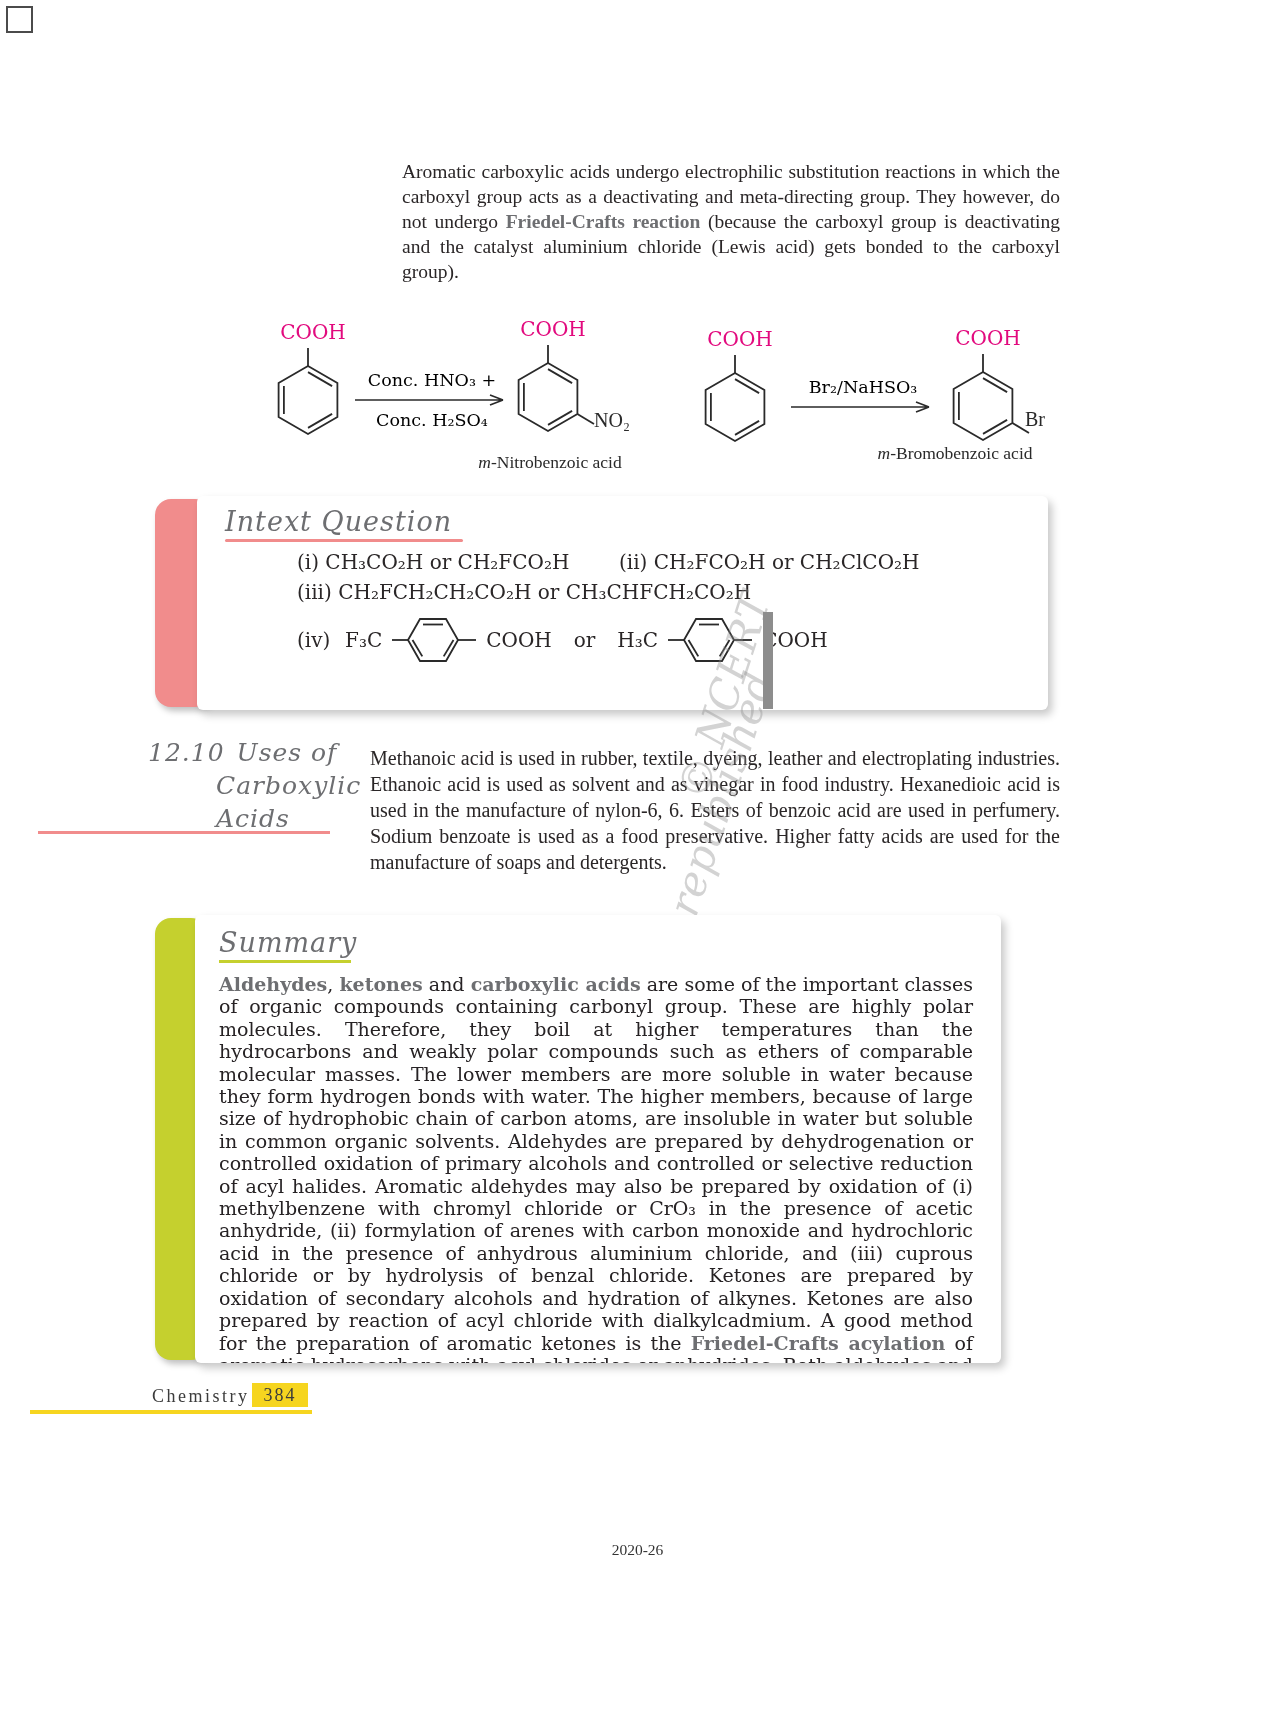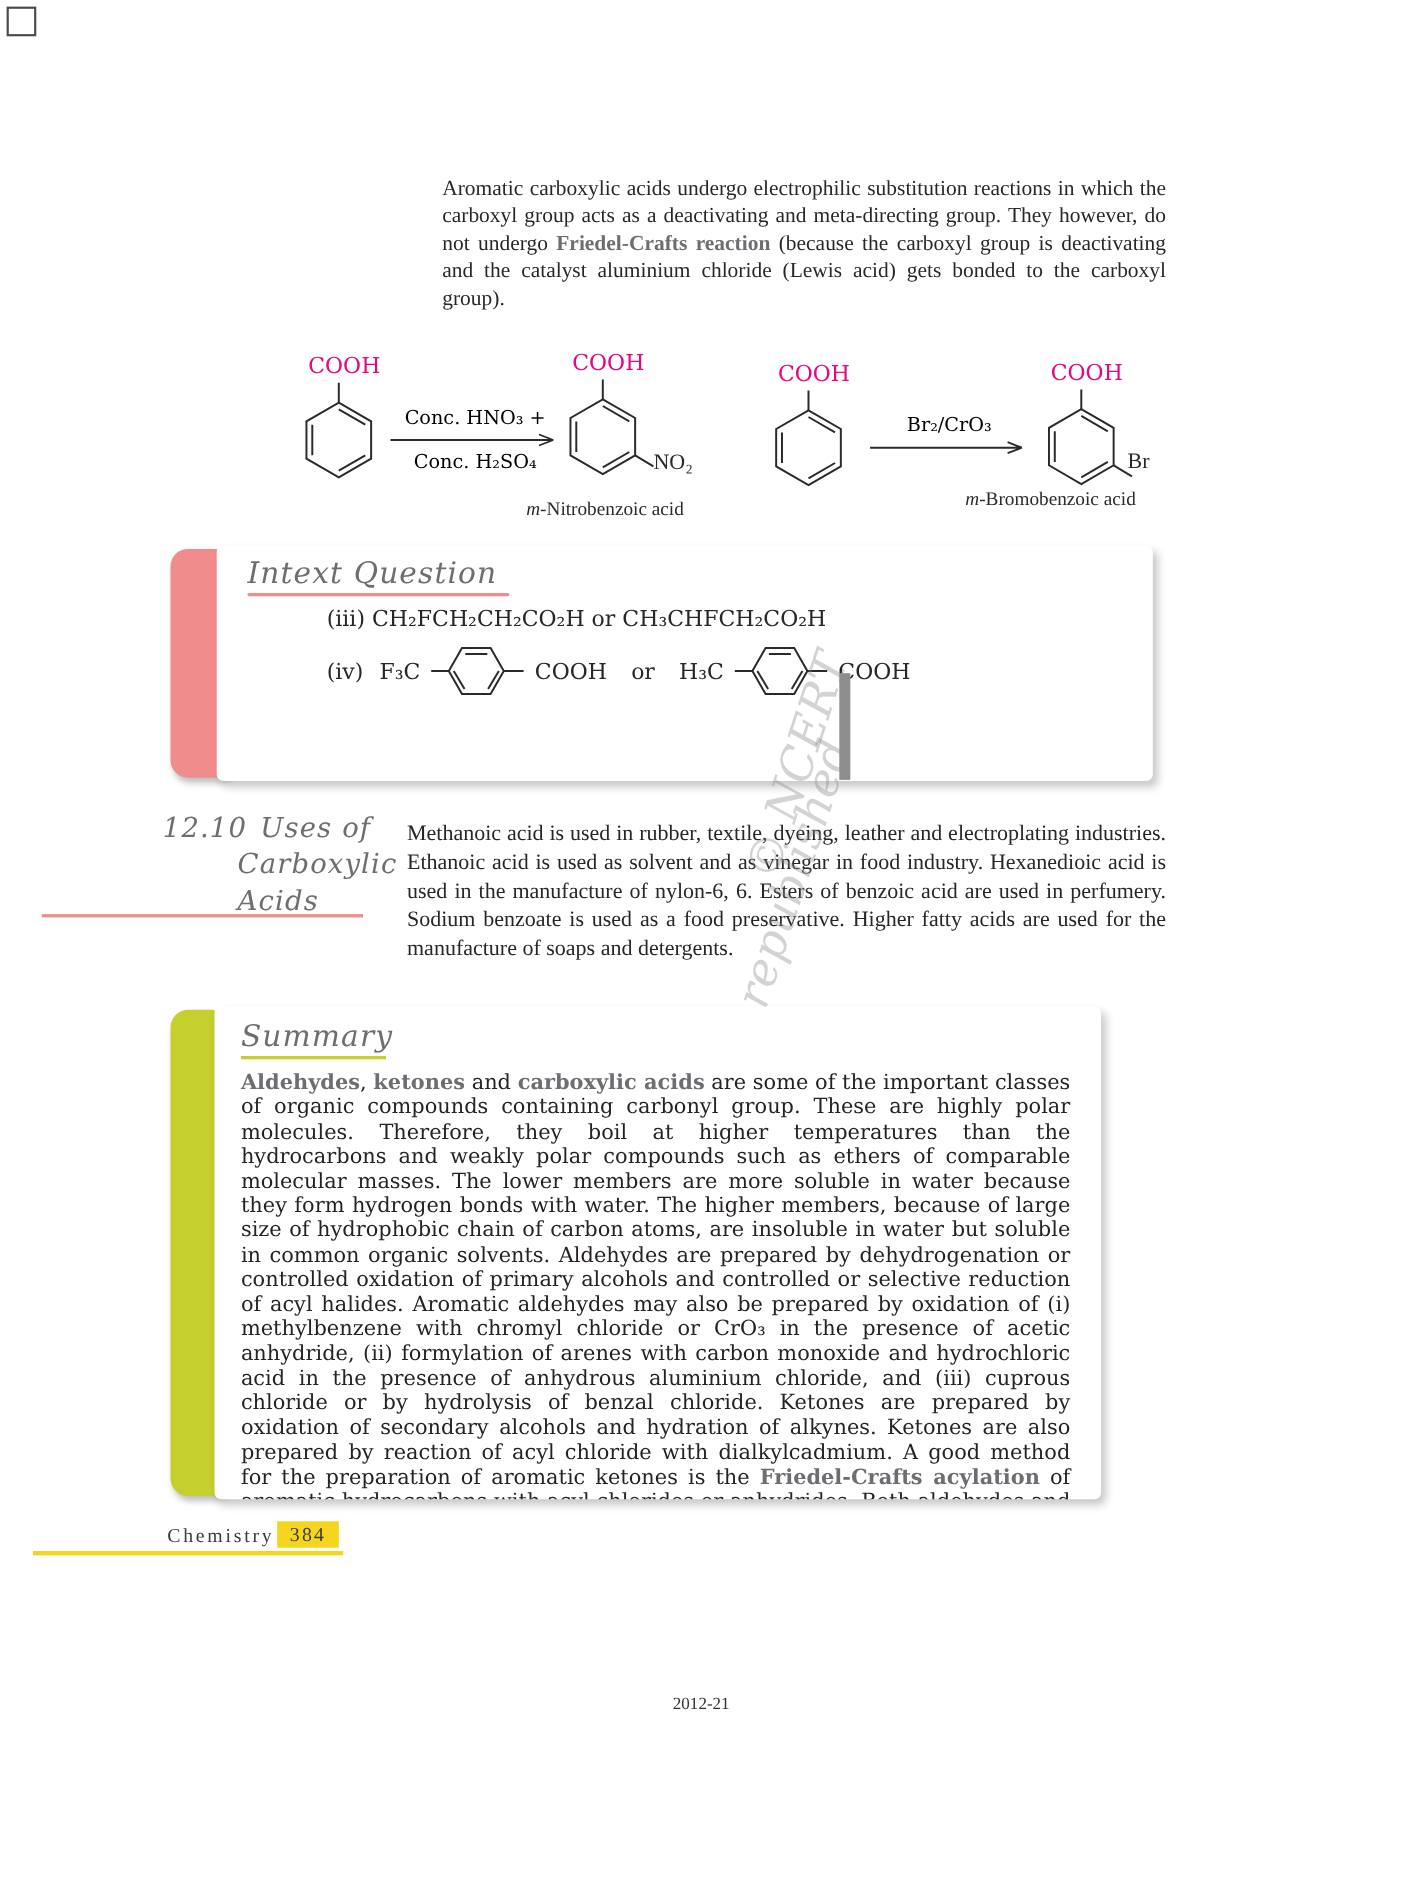--- a/index.html
+++ b/index.html
@@ -133,21 +133,21 @@
   <span class="cooh">COOH</span>
   <svg width="110" height="112" viewBox="0 0 110 112">
     <line class="bond" x1="50" y1="21" x2="50" y2="3"></line>
     <polygon points="50,21 79.4,38 79.4,72 50,89 20.6,72 20.6,38" fill="none" stroke="#2a2a2a" stroke-width="1.8"></polygon>
     <line class="bond" x1="50" y1="27.1" x2="74.1" y2="41.1"></line>
     <line class="bond" x1="74.1" y1="68.9" x2="50" y2="82.9"></line>
     <line class="bond" x1="25.9" y1="68.9" x2="25.9" y2="41.1"></line>
   </svg>
 </div>
 <div class="rxn-arrow" style="left:788px; top:377px; width:150px;">
-  <div class="lbl">Br₂/CrO₃</div>
+  <div class="lbl">Br₂/NaHSO₃</div>
   <svg width="148" height="14" viewBox="0 0 148 14">
     <path d="M2 7 H140 M140 7 l-13 -5 M140 7 l-13 5" stroke="#2a2a2a" stroke-width="1.7" fill="none"></path>
   </svg>
 </div>
 <div class="struct" style="left:933px; top:326px;">
   <span class="cooh">COOH</span>
   <svg width="110" height="112" viewBox="0 0 110 112">
     <line class="bond" x1="50" y1="21" x2="50" y2="3"></line>
     <polygon points="50,21 79.4,38 79.4,72 50,89 20.6,72 20.6,38" fill="none" stroke="#2a2a2a" stroke-width="1.8"></polygon>
     <line class="bond" x1="50" y1="27.1" x2="74.1" y2="41.1"></line>
@@ -160,20 +160,24 @@
 <div class="caption" style="left:850px; top:443px; width:210px;">
   <span class="it">m</span><span>-Bromobenzoic acid</span>
 </div>
 
 <div class="abs" id="intext-box">
   <div class="side-bar"></div>
   <div class="panel">
     <div class="script-title">Intext Question</div>
     <div class="title-underline"></div>
     <div class="items formula">
+      <div class="line1">
+        <span class="item-i">(i) CH₃CO₂H or CH₂FCO₂H</span>
+        <span>(ii)  CH₂FCO₂H or CH₂ClCO₂H</span>
+      </div>
       <div class="line2">(iii) CH₂FCH₂CH₂CO₂H or CH₃CHFCH₂CO₂H</div>
       <div class="line-iv">
         <span style="width:48px;">(iv)</span>
         <span class="iv-struct">
           <span class="sub">F₃C</span>
           <svg width="100" height="52" viewBox="0 0 100 52">
             <line class="bond" x1="8" y1="26" x2="24" y2="26"></line>
             <polygon points="24,26 36,5 62,5 74,26 62,47 36,47" fill="none" stroke="#2a2a2a" stroke-width="1.8"></polygon>
             <line class="bond" x1="39" y1="10.5" x2="59" y2="10.5"></line>
             <line class="bond" x1="28.5" y1="26" x2="38.3" y2="42.4"></line>
@@ -220,13 +224,13 @@
   <div class="panel">
     <div class="script-title">Summary</div>
     <div class="title-underline"></div>
     <p class="sum-text"><span class="bold-gray">Aldehydes</span><span>, </span><span class="bold-gray">ketones</span><span> and </span><span class="bold-gray">carboxylic acids</span><span> are some of the important classes of organic compounds containing carbonyl group. These are highly polar molecules. Therefore, they boil at higher temperatures than the hydrocarbons and weakly polar compounds such as ethers of comparable molecular masses. The lower members are more soluble in water because they form hydrogen bonds with water. The higher members, because of large size of hydrophobic chain of carbon atoms, are insoluble in water but soluble in common organic solvents. Aldehydes are prepared by dehydrogenation or controlled oxidation of primary alcohols and controlled or selective reduction of acyl halides. Aromatic aldehydes may also be prepared by oxidation of (i) methylbenzene with chromyl chloride or CrO₃ in the presence of acetic anhydride, (ii) formylation of arenes with carbon monoxide and hydrochloric acid in the presence of anhydrous aluminium chloride, and (iii) cuprous chloride or by hydrolysis of benzal chloride. Ketones are prepared by oxidation of secondary alcohols and hydration of alkynes. Ketones are also prepared by reaction of acyl chloride with dialkylcadmium. A good method for the preparation of aromatic ketones is the </span><span class="bold-gray">Friedel-Crafts acylation</span><span> of aromatic hydrocarbons with acyl chlorides or anhydrides. Both aldehydes and ketones can be prepared by ozonolysis of alkenes. Aldehydes and ketones undergo nucleophilic addition reactions onto the carbonyl group with a number of nucleophiles such as, HCN, NaHSO₃, alcohols (or diols),</span></p>
   </div>
 </div>
 
 <div class="abs" id="footer-left">Chemistry</div>
 <div class="abs" id="footer-page">384</div>
 <div class="abs" id="footer-line"></div>
-<div class="abs" id="footer-year">2012-21</div>
+<div class="abs" id="footer-year">2020-26</div>
 
 </body></html>

